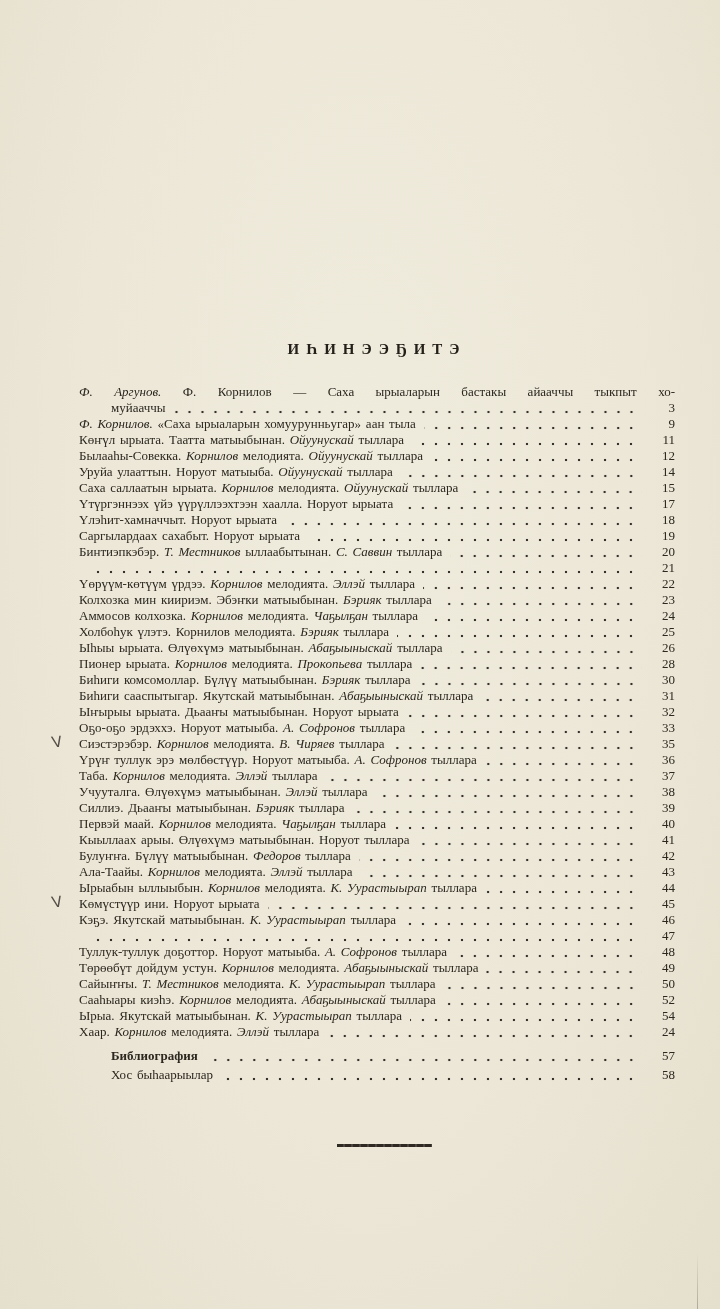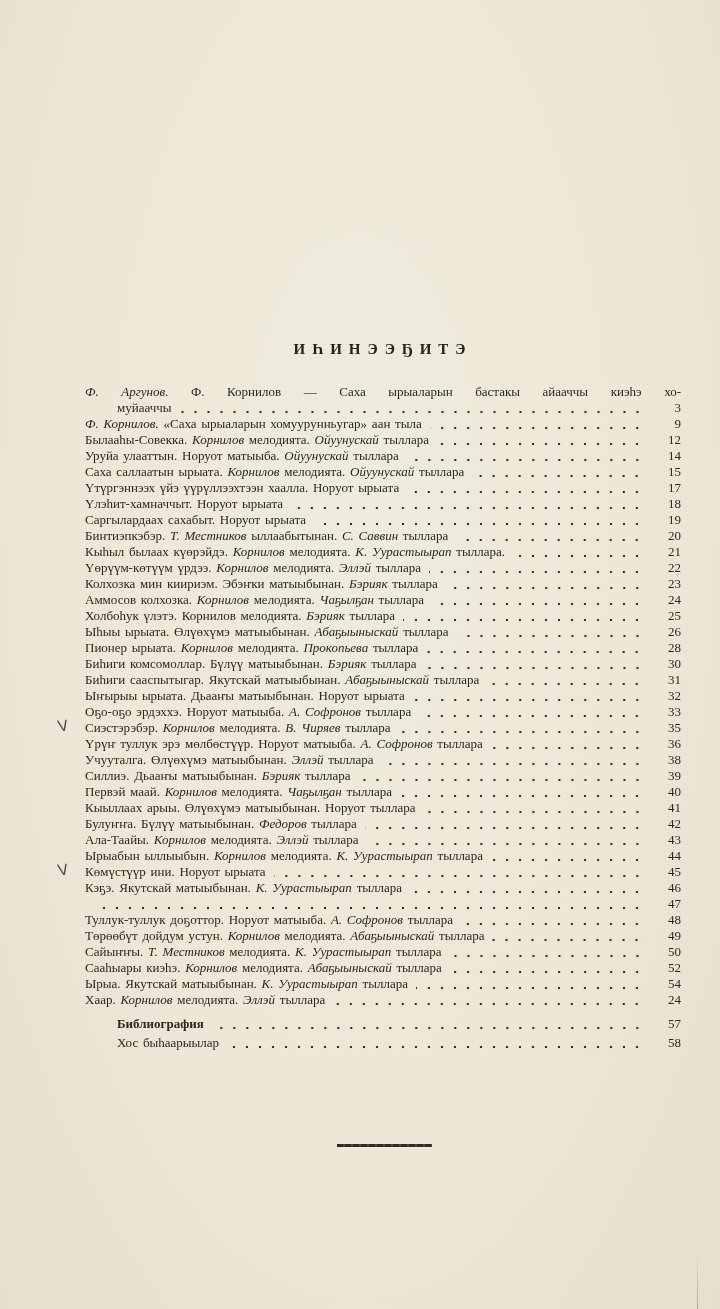--- a/index.html
+++ b/index.html
@@ -7,21 +7,21 @@
     width:720px;height:1309px;overflow:hidden;position:relative;
     background:var(--paper,#ebe6d6);
     font-family:"Liberation Serif","DejaVu Serif",serif;
     color:var(--ink,#2c271f);
   }
   .paper{
     position:absolute;inset:0;
     background:radial-gradient(ellipse at 50% 38%, #f0ecdd 0%, #ece7d7 55%, #e5dfcd 100%);
   }
   .content{
-    position:absolute;left:85px;top:341px;width:596px;
+    position:absolute;left:79px;top:341px;width:596px;
   }
   .title{
     text-align:center;font-weight:bold;font-size:15px;letter-spacing:7px;
     color:#232019;margin:0 0 26px 0;
   }
   .toc{font-size:13px;line-height:16px;word-spacing:1.5px;}
   .row{display:flex;align-items:baseline;position:relative;}
   .row .t{white-space:nowrap;}
   .row.justline .t{flex:1;white-space:normal;text-align:justify;text-align-last:justify;}
   .it{font-style:italic;text-align:right;}
@@ -52,33 +52,38 @@
 </style>
 </head>
 <body style="--paper: #ebe6d6; --ink: #2c271f;">
 
 <div class="paper"></div>
 
 <div class="content">
   <h1 class="title">ИҺИНЭЭҔИТЭ</h1>
   <div class="toc">
       <div class="row justline">
-        <span class="t"><span class="it">Ф. Аргунов.</span><span> Ф. Корнилов — Саха ырыаларын бастакы айааччы киэһэ хо-</span></span>
+        <span class="t"><span class="it">Ф. Аргунов.</span><span> Ф. Корнилов — Саха ырыаларын бастакы айааччы тыкпыт хо-</span></span>
       </div>
       <div class="row cont">
         <span class="t"><span>муйааччы</span></span>
         <span class="leader"></span>
         <span class="pg">3</span>
       </div>
       <div class="row">
         <span class="t"><span class="it">Ф. Корнилов.</span><span> «Саха ырыаларын хомуурунньугар» аан тыла</span></span>
         <span class="leader"></span>
         <span class="pg">9</span>
       </div>
       <div class="row">
+        <span class="t"><span>Көҥүл ырыата. Таатта матыыбынан. </span><span class="it">Ойуунускай</span><span> тыллара</span></span>
+        <span class="leader"></span>
+        <span class="pg">11</span>
+      </div>
+      <div class="row">
         <span class="t"><span>Былааһы-Совекка. </span><span class="it">Корнилов</span><span> мелодията. </span><span class="it">Ойуунускай</span><span> тыллара</span></span>
         <span class="leader"></span>
         <span class="pg">12</span>
       </div>
       <div class="row">
         <span class="t"><span>Уруйа улааттын. Норуот матыыба. </span><span class="it">Ойуунускай</span><span> тыллара</span></span>
         <span class="leader"></span>
         <span class="pg">14</span>
       </div>
       <div class="row">
@@ -100,21 +105,20 @@
         <span class="t"><span>Саргылардаах сахабыт. Норуот ырыата</span></span>
         <span class="leader"></span>
         <span class="pg">19</span>
       </div>
       <div class="row">
         <span class="t"><span>Бинтиэпкэбэр. </span><span class="it">Т. Местников</span><span> ыллаабытынан. </span><span class="it">С. Саввин</span><span> тыллара</span></span>
         <span class="leader"></span>
         <span class="pg">20</span>
       </div>
       <div class="row">
-        <span class="t"><span>Кыһыл былаах күөрэйдэ. </span><span class="it">Корнилов</span><span> мелодията. </span><span class="it">К. Уурастыырап</span><span> тыллара.</span></span>
         <span class="leader"></span>
         <span class="pg">21</span>
       </div>
       <div class="row">
         <span class="t"><span>Үөрүүм-көтүүм үрдээ. </span><span class="it">Корнилов</span><span> мелодията. </span><span class="it">Эллэй</span><span> тыллара</span></span>
         <span class="leader"></span>
         <span class="pg">22</span>
       </div>
       <div class="row">
         <span class="t"><span>Колхозка мин киириэм. Эбэҥки матыыбынан. </span><span class="it">Бэрияк</span><span> тыллара</span></span>
@@ -166,20 +170,25 @@
         <span class="t"><span>Сиэстэрэбэр. </span><span class="it">Корнилов</span><span> мелодията. </span><span class="it">В. Чиряев</span><span> тыллара</span></span>
         <span class="leader"></span>
         <span class="pg">35</span>
       </div>
       <div class="row">
         <span class="t"><span>Үрүҥ туллук эрэ мөлбөстүүр. Норуот матыыба. </span><span class="it">А. Софронов</span><span> тыллара</span></span>
         <span class="leader"></span>
         <span class="pg">36</span>
       </div>
       <div class="row">
+        <span class="t"><span>Таба. </span><span class="it">Корнилов</span><span> мелодията. </span><span class="it">Эллэй</span><span> тыллара</span></span>
+        <span class="leader"></span>
+        <span class="pg">37</span>
+      </div>
+      <div class="row">
         <span class="t"><span>Учууталга. Өлүөхүмэ матыыбынан. </span><span class="it">Эллэй</span><span> тыллара</span></span>
         <span class="leader"></span>
         <span class="pg">38</span>
       </div>
       <div class="row">
         <span class="t"><span>Силлиэ. Дьааҥы матыыбынан. </span><span class="it">Бэрияк</span><span> тыллара</span></span>
         <span class="leader"></span>
         <span class="pg">39</span>
       </div>
       <div class="row">

